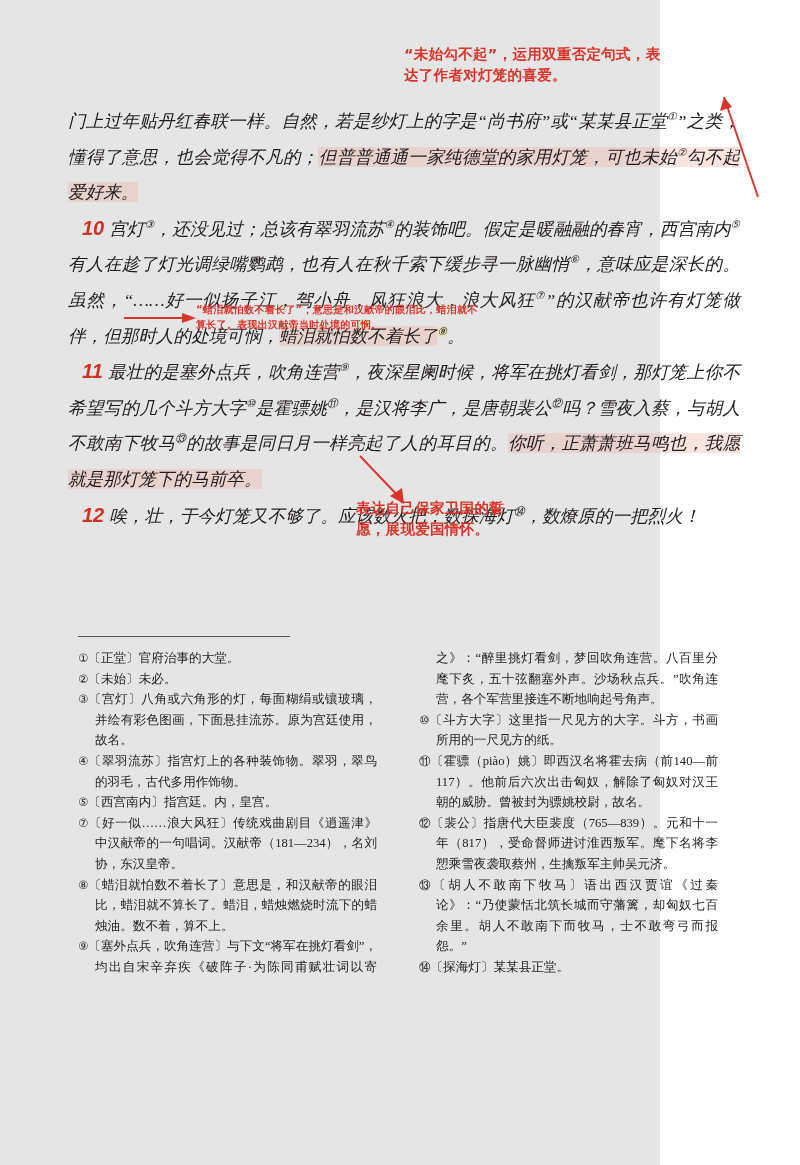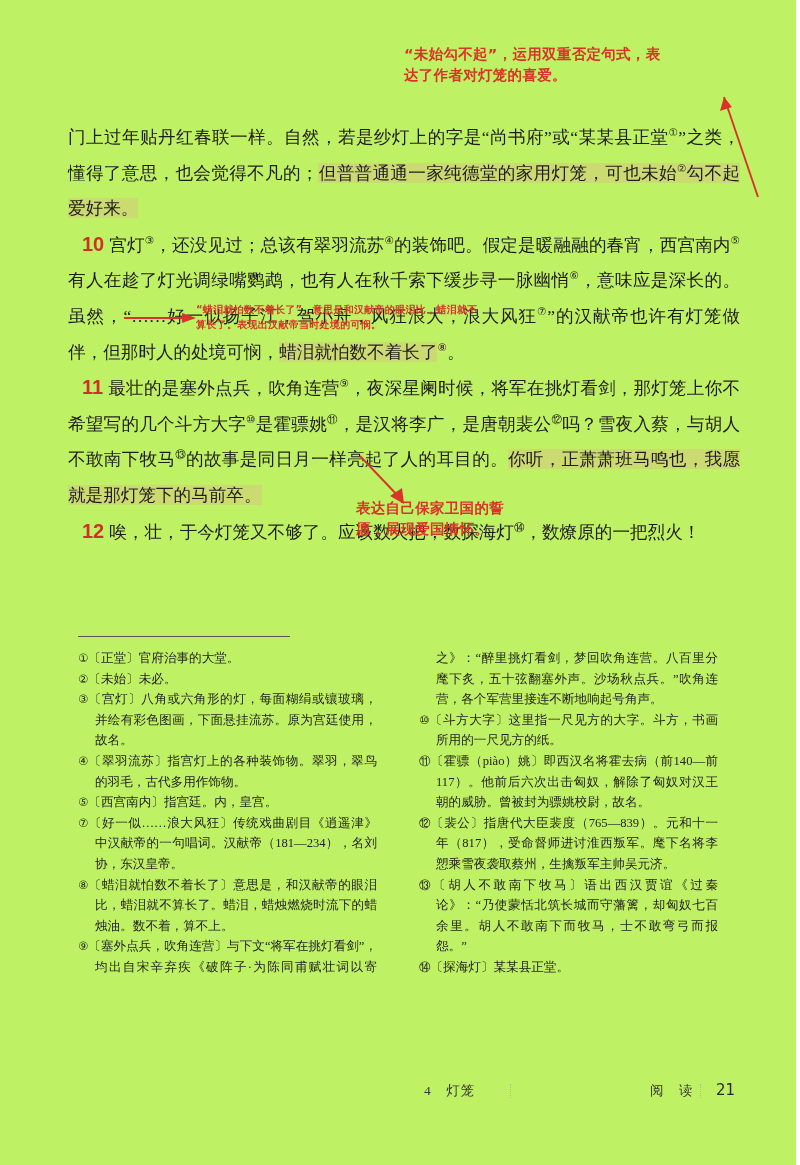--- a/index.html
+++ b/index.html
@@ -9,23 +9,23 @@
     height: 1165px;
     background: #ffffff;
     font-family: "Liberation Serif", "DejaVu Serif", serif;
     color: #231f20;
     position: relative;
     overflow: hidden;
   }
 
   .page {
     position: relative;
-    width: 796px;
+    width: 660px;
     height: 1165px;
-    background: #bef264;
+    background: #e5e5e5;
   }
 
   
   .annot {
     position: absolute;
     color: #d8342a;
     font-family: "DejaVu Sans", "Liberation Sans", sans-serif;
     font-weight: bold;
     font-size: 14.5px;
     line-height: 1.45;
@@ -43,21 +43,21 @@
     position: absolute;
     left: 68px;
     top: 104px;
     width: 672px;
     font-size: 17.6px;
     line-height: 35.6px;
     text-align: justify;
     text-justify: inter-ideograph;
     color: #201c1b;
   }
-  .para { margin: 16px 0 0 0; }
+  .para { margin: 0 0 0 0; font-style: italic; }
   .para + .para { margin-top: 0; }
   .pnum {
     color: #cc3326;
     font-family: "Liberation Sans", "DejaVu Sans", sans-serif;
     font-weight: bold;
     font-size: 20px;
     padding-left: 14px;
     padding-right: 5px;
   }
   .sup {
@@ -199,21 +199,14 @@
     <span class="fn"><span class="fn-no">⑦</span><span>〔好一似……浪大风狂〕传统戏曲剧目《逍遥津》中汉献帝的一句唱词。汉献帝（181—234），名刘协，东汉皇帝。</span></span>
     <span class="fn"><span class="fn-no">⑧</span><span>〔蜡泪就怕数不着长了〕意思是，和汉献帝的眼泪比，蜡泪就不算长了。蜡泪，蜡烛燃烧时流下的蜡烛油。数不着，算不上。</span></span>
     <span class="fn allow-break"><span class="fn-no">⑨</span><span>〔塞外点兵，吹角连营〕与下文“将军在挑灯看剑”，均出自宋辛弃疾《破阵子·为陈同甫赋壮词以寄之》：“醉里挑灯看剑，梦回吹角连营。八百里分麾下炙，五十弦翻塞外声。沙场秋点兵。”吹角连营，各个军营里接连不断地响起号角声。</span></span>
     <span class="fn"><span class="fn-no">⑩</span><span>〔斗方大字〕这里指一尺见方的大字。斗方，书画所用的一尺见方的纸。</span></span>
     <span class="fn"><span class="fn-no">⑪</span><span>〔霍骠（piào）姚〕即西汉名将霍去病（前140—前117）。他前后六次出击匈奴，解除了匈奴对汉王朝的威胁。曾被封为骠姚校尉，故名。</span></span>
     <span class="fn"><span class="fn-no">⑫</span><span>〔裴公〕指唐代大臣裴度（765—839）。元和十一年（817），受命督师进讨淮西叛军。麾下名将李愬乘雪夜袭取蔡州，生擒叛军主帅吴元济。</span></span>
     <span class="fn"><span class="fn-no">⑬</span><span>〔胡人不敢南下牧马〕语出西汉贾谊《过秦论》：“乃使蒙恬北筑长城而守藩篱，却匈奴七百余里。胡人不敢南下而牧马，士不敢弯弓而报怨。”</span></span>
     <span class="fn"><span class="fn-no">⑭</span><span>〔探海灯〕某某县正堂。</span></span>
   </div>
 
-  <div class="footer">
-    <span class="footer-left">4　灯笼</span>
-    <span class="footer-dots" style="left:510px;"></span>
-    <span class="footer-right">阅　读</span>
-    <span class="footer-dots" style="left:700px;"></span>
-    <span class="footer-pageno">21</span>
-  </div>
 
 </div>
 
 </body></html>

